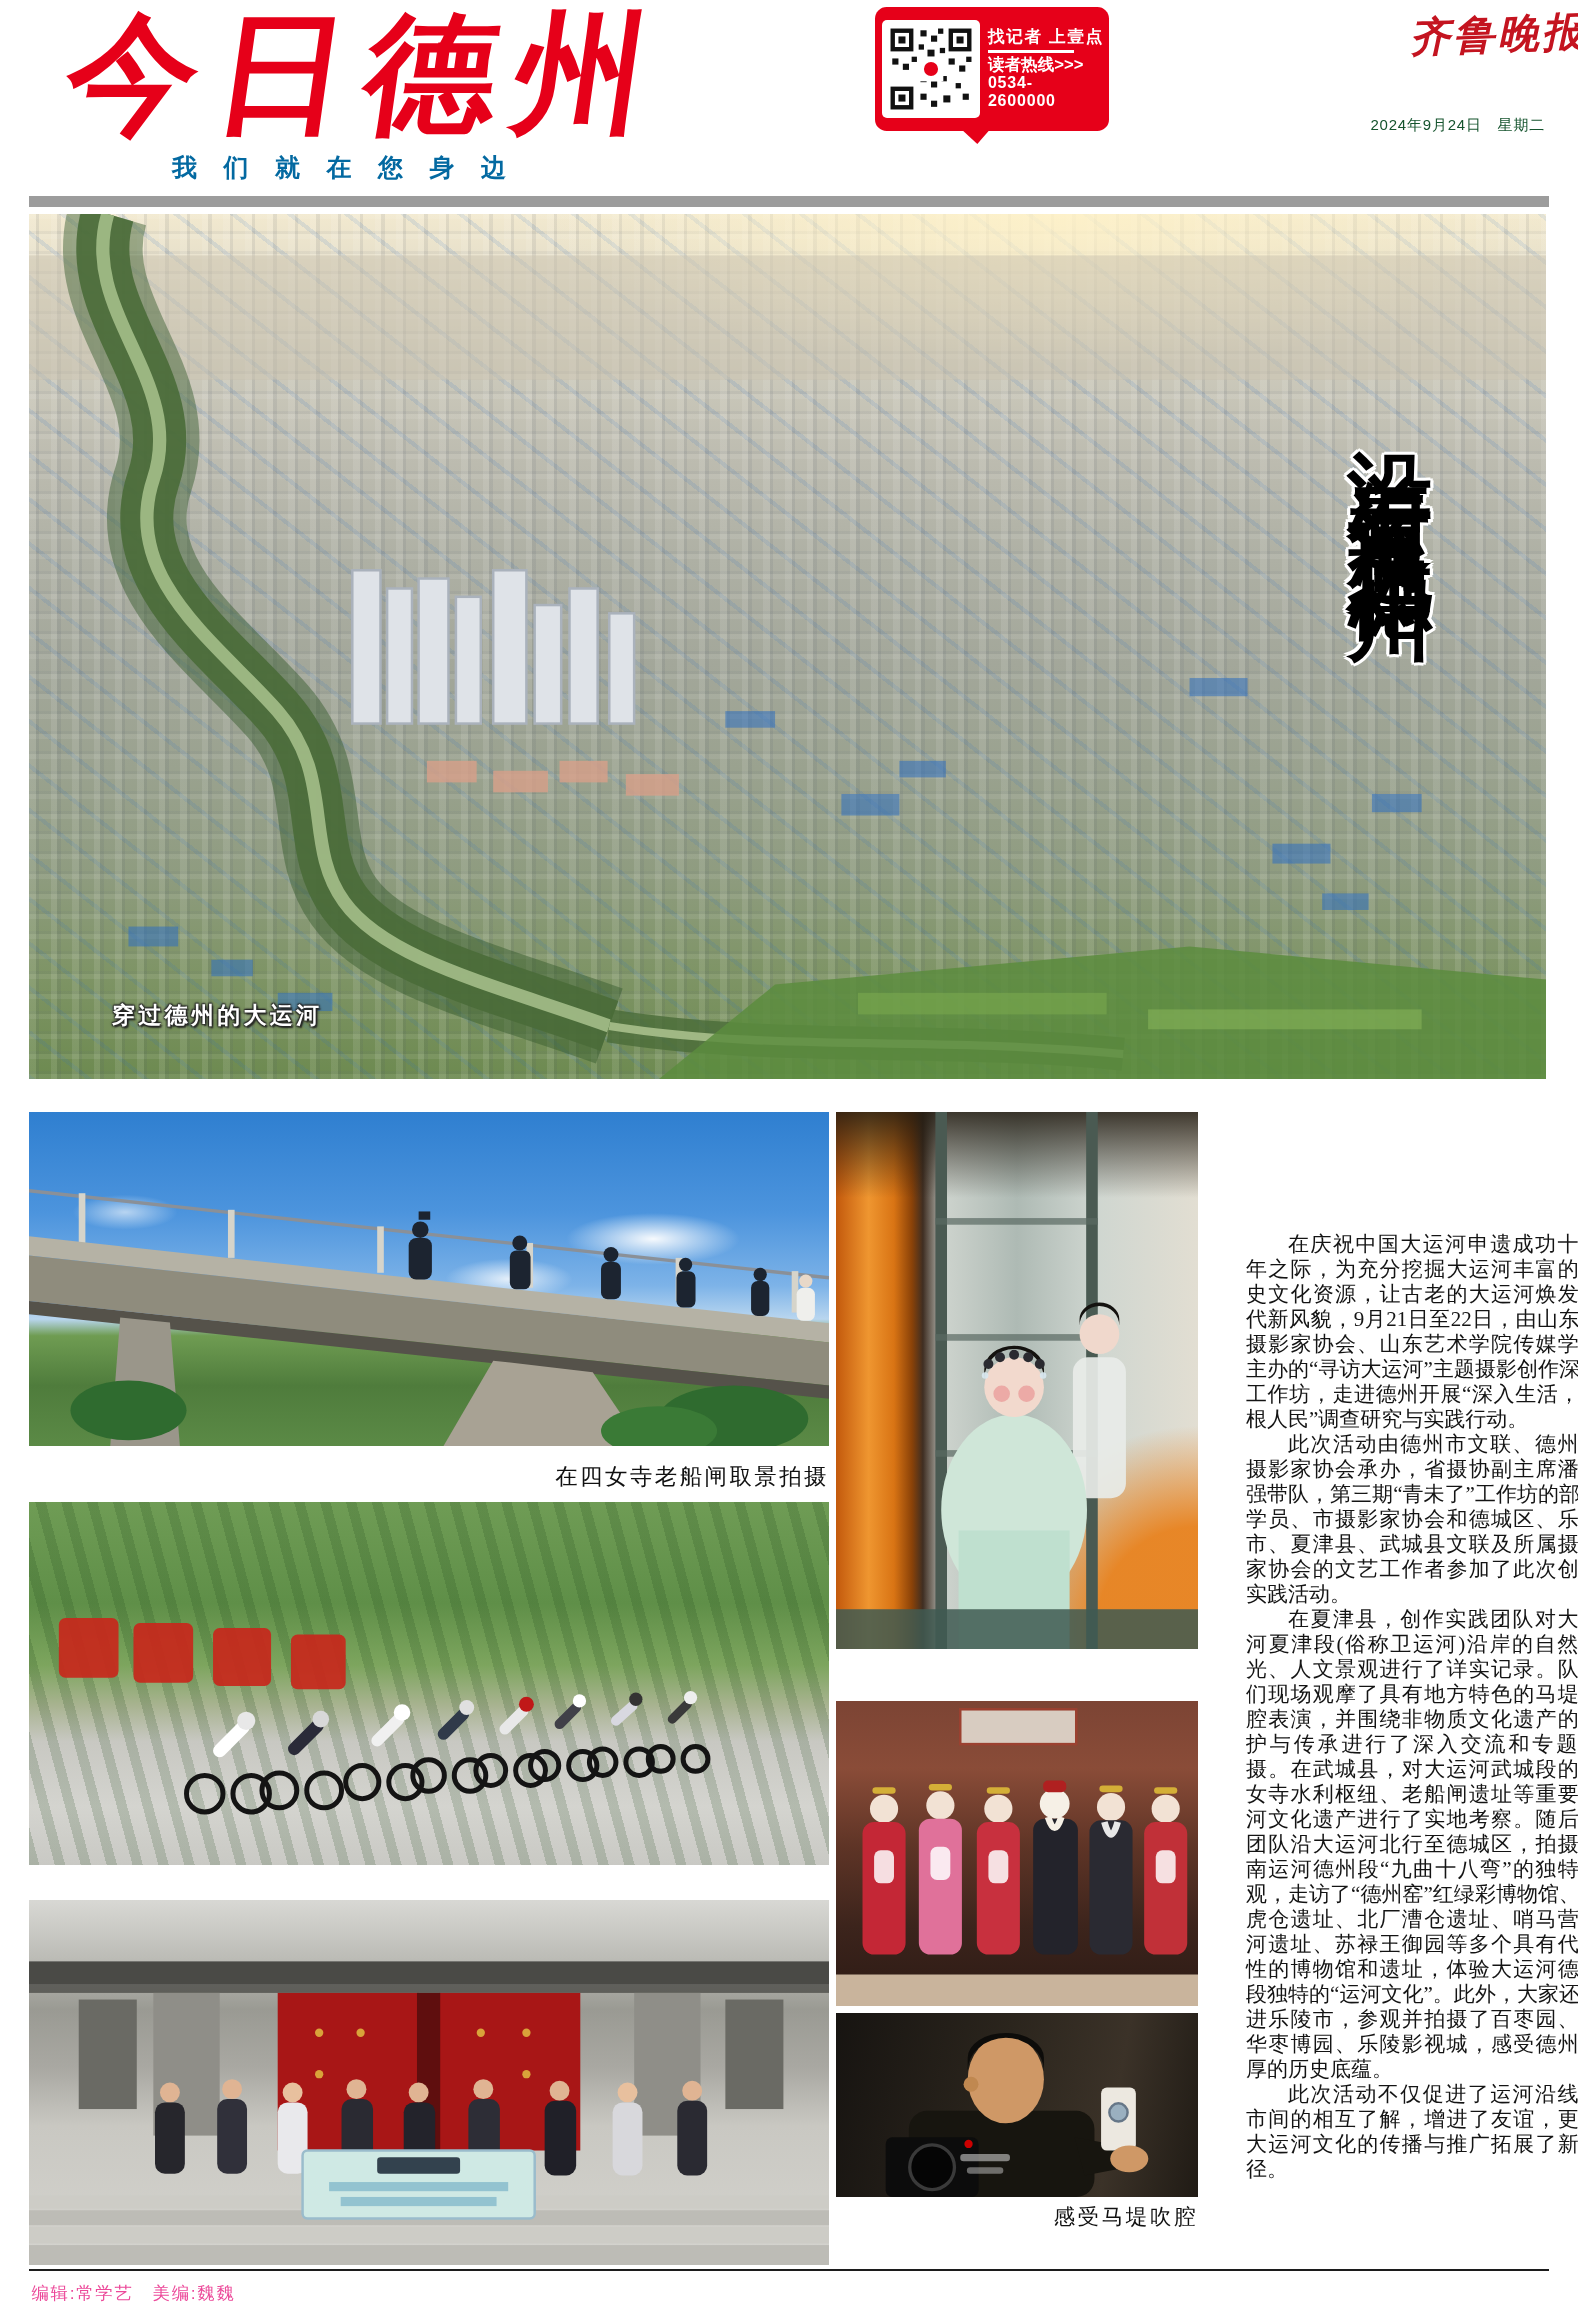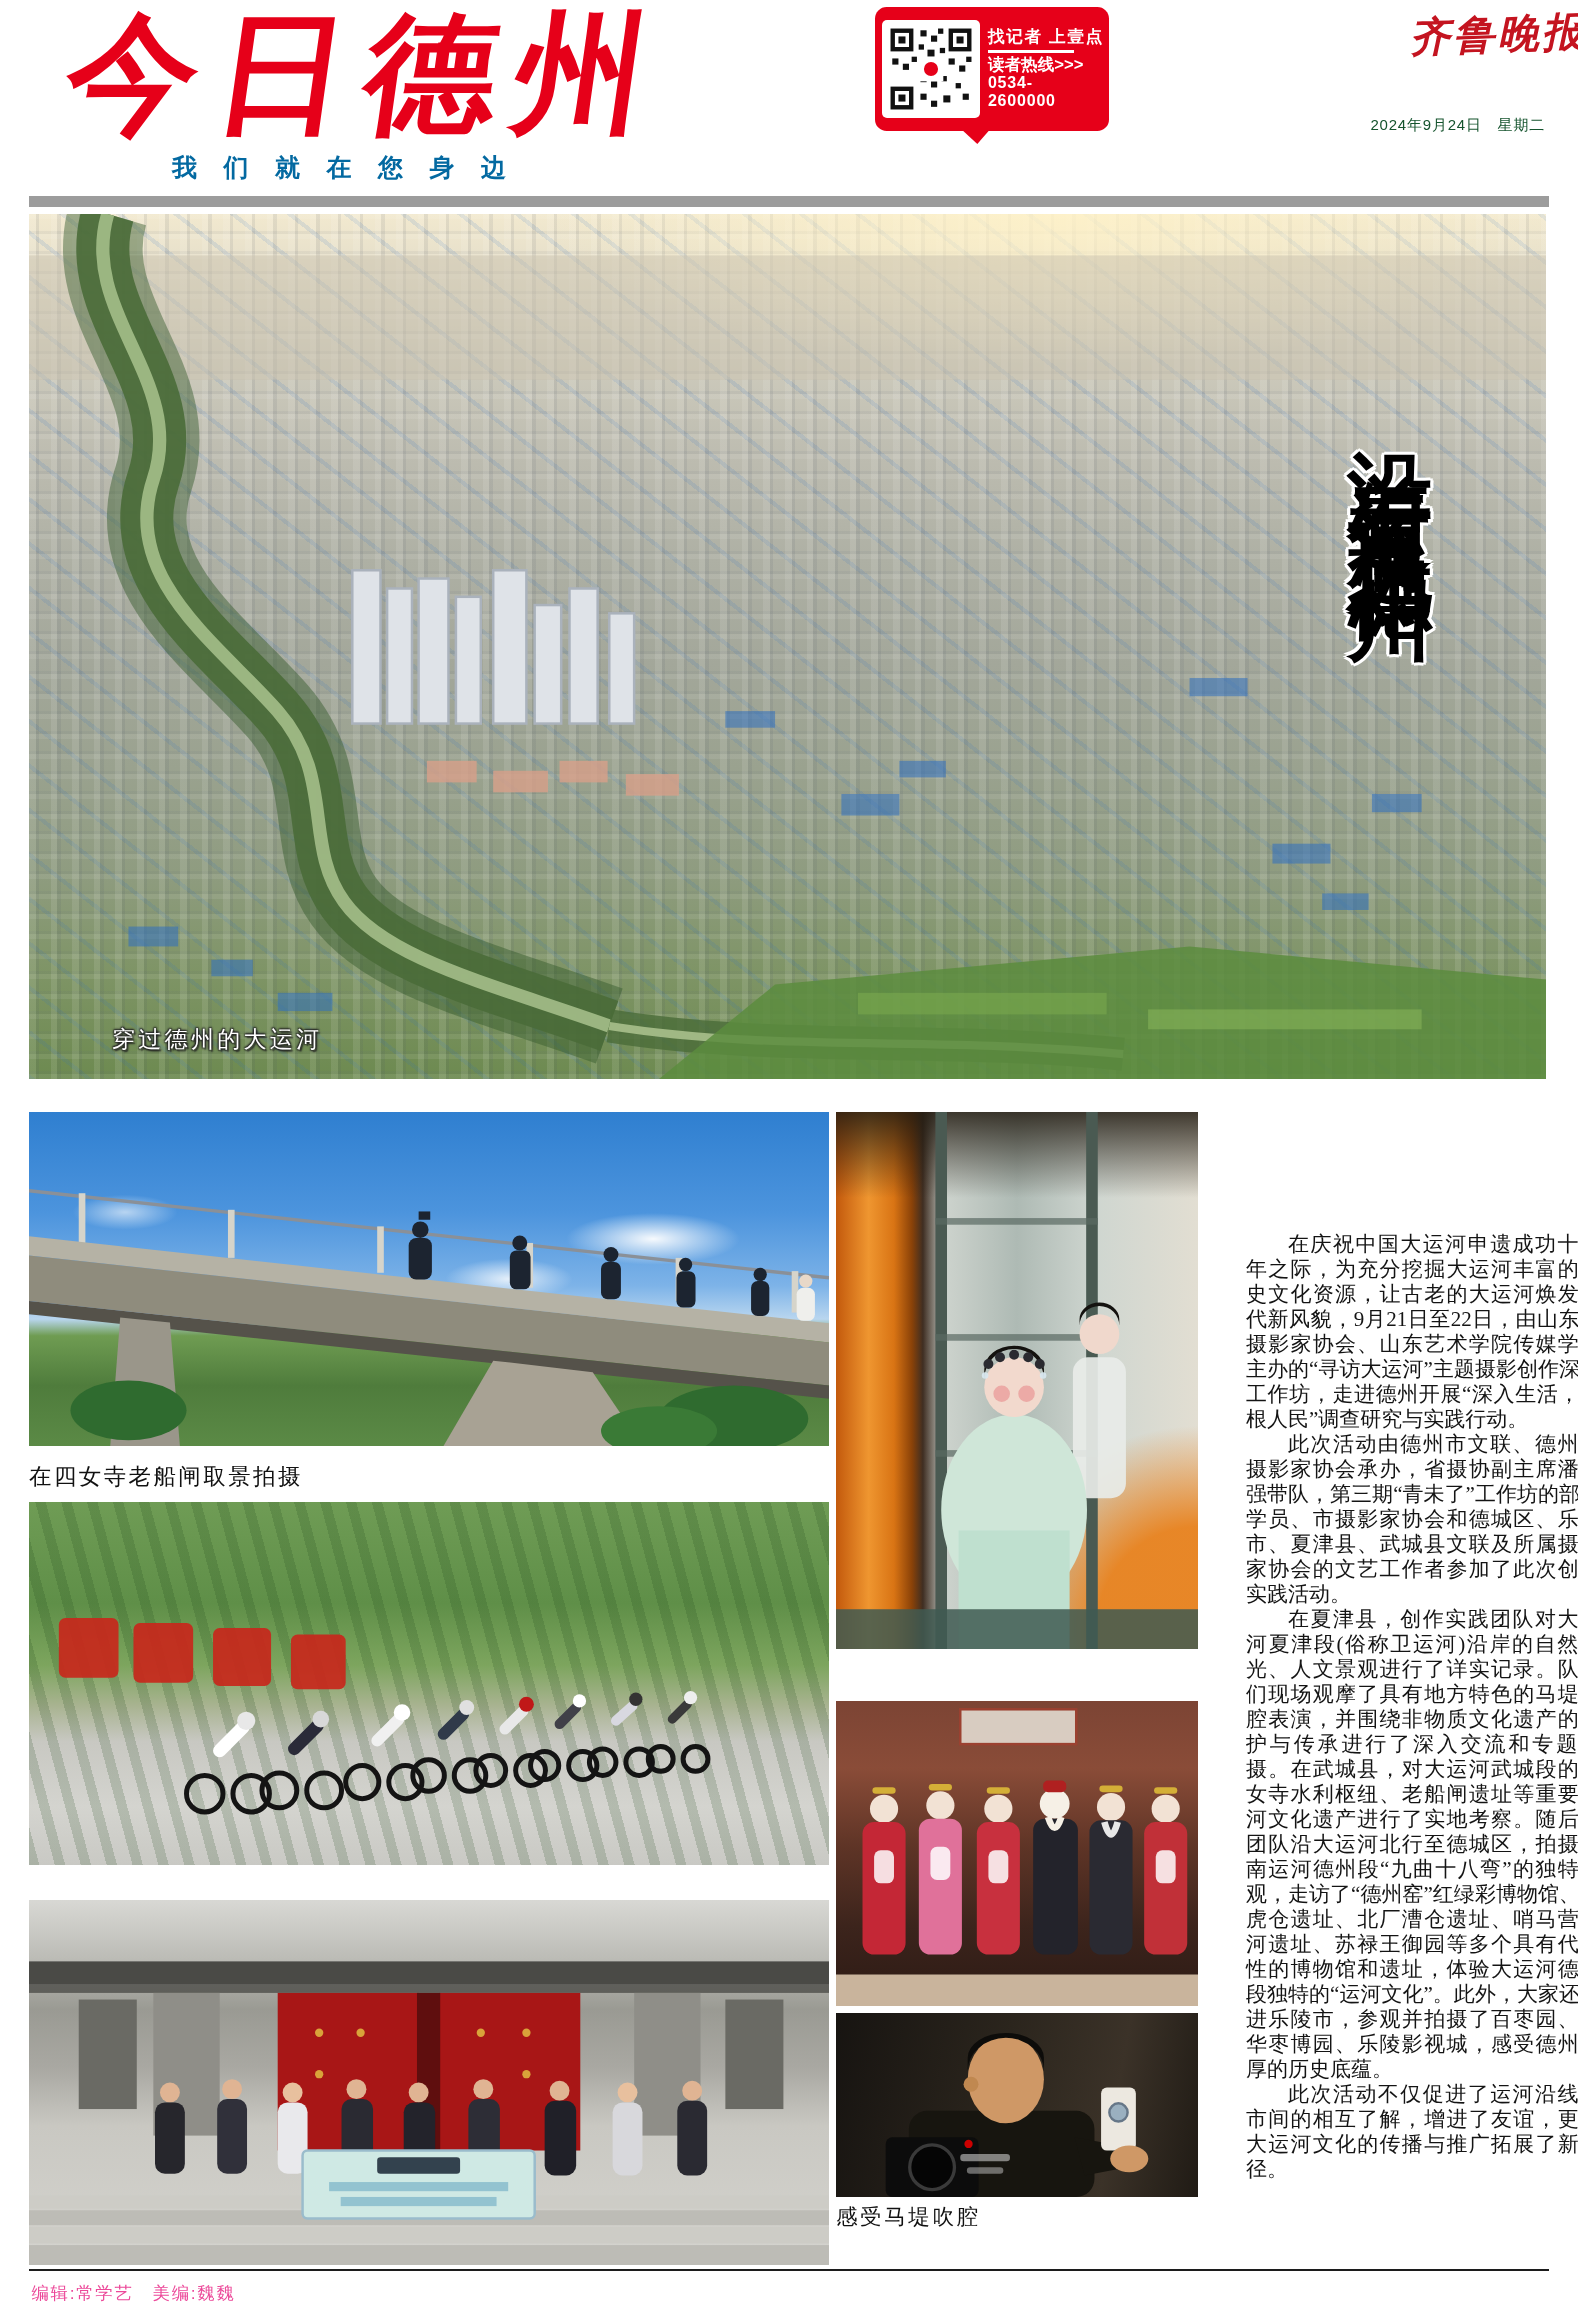--- a/index.html
+++ b/index.html
@@ -28,32 +28,32 @@
   .paper-name{position:absolute;left:1409px;top:15px;width:141px;font-size:41px;line-height:1.0;
     color:#c41420;font-style:italic;font-weight:700;transform:rotate(-2deg);letter-spacing:3.3px;
     font-family:"Liberation Serif","DejaVu Serif",serif;white-space:nowrap;}
   .date-line{position:absolute;right:33px;top:116px;font-size:15px;color:#14532d;letter-spacing:0.8px;
     font-family:"Liberation Sans","DejaVu Sans",sans-serif;}
   .gray-bar{position:absolute;left:29px;top:196px;width:1520px;height:10.8px;background:#9c9c9c;}
 
   
   .photo{position:absolute;overflow:hidden;}
   .photo svg{position:absolute;inset:0;width:100%;height:100%;}
-  .caption{position:absolute;font-size:22.4px;color:#111;text-align:left;
+  .caption{position:absolute;font-size:22.4px;color:#111;text-align:right;
     font-family:"Liberation Serif","DejaVu Serif",serif;letter-spacing:2.5px;}
 
   
   .hero-photo{left:29px;top:214px;width:1517px;height:865px;
     background:
       radial-gradient(ellipse 746px 216px at 68% 0%, rgba(255,242,200,.85), rgba(255,242,200,0) 70%),
       repeating-linear-gradient(90deg, rgba(255,255,255,.10) 0 6.6px, rgba(70,80,100,.10) 6.6px 10px, rgba(0,0,0,0) 10px 21.6px),
       repeating-linear-gradient(0deg, rgba(255,255,255,.08) 0 5px, rgba(90,100,120,.08) 5px 8.3px, rgba(0,0,0,0) 8.3px 20px),
       repeating-linear-gradient(38deg, rgba(40,110,200,.12) 0 4.1px, rgba(0,0,0,0) 4.1px 35px),
       linear-gradient(180deg,#f2e9cf 0%,#e3ddc9 7%,#cfccbd 16%,#bdbcb0 28%,#aeb0a4 40%,#a3a79a 52%,#9aa28f 64%,#8f9c80 76%,#7e9465 88%,#6d8a50 100%);}
-  .hero-caption{position:absolute;left:83px;bottom:24px;font-size:23px;font-weight:400;color:#fff;
+  .hero-caption{position:absolute;left:83px;bottom:48px;font-size:23px;font-weight:700;color:#fff;
     letter-spacing:3.3px;text-shadow:1.7px 1.7px 1.7px #222,-0.8px -0.8px 1.7px #222,0.8px -0.8px 1.7px #222,-0.8px 0.8px 1.7px #222;}
   .vertical-title{position:absolute;left:1333px;top:383px;margin:0;writing-mode:vertical-rl;
     text-orientation:upright;font-size:85px;font-weight:900;letter-spacing:18px;color:#000;
     font-family:"Liberation Serif","DejaVu Serif",serif;z-index:5;
     text-shadow:3.3px 0 0 #fff,-3.3px 0 0 #fff,0 3.3px 0 #fff,0 -3.3px 0 #fff,2.5px 2.5px 0 #fff,-2.5px 2.5px 0 #fff,2.5px -2.5px 0 #fff,-2.5px -2.5px 0 #fff;}
 
   
   .photo-bridge{left:29px;top:1112px;width:800px;height:334px;
     background:
       radial-gradient(ellipse 124px 37px at 78% 38%, rgba(255,255,255,.95), rgba(255,255,255,0) 70%),

